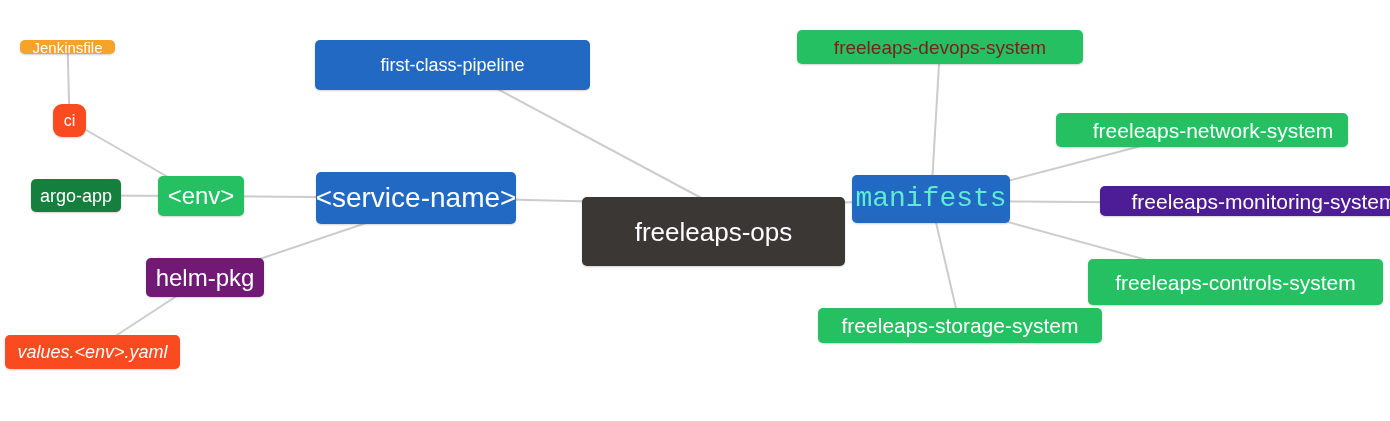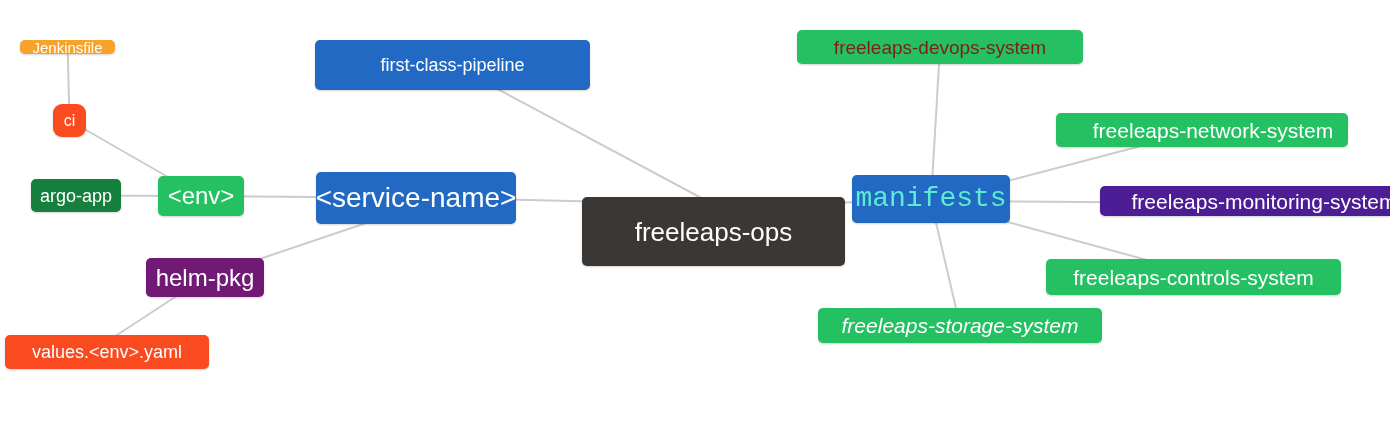--- a/index.html
+++ b/index.html
@@ -62,20 +62,20 @@
   <div id="node-layer">
       <div class="node" style="left: 20px; top: 40px; width: 95px; height: 14px; font-size: 15px; background: rgb(247, 162, 41); color: rgb(255, 255, 255);">Jenkinsfile</div>
       <div class="node" style="left: 53px; top: 104px; width: 33px; height: 33px; font-size: 16px; background: rgb(250, 74, 31); color: rgb(255, 255, 255); border-radius: 9px;">ci</div>
       <div class="node" style="left: 31px; top: 179px; width: 90px; height: 33px; font-size: 18px; background: #15803d; color: rgb(255, 255, 255);">argo-app</div>
       <div class="node" style="left: 158px; top: 176px; width: 86px; height: 40px; font-size: 24px; background: rgb(36, 192, 98); color: rgb(255, 255, 255);">&lt;env&gt;</div>
       <div class="node" style="left: 315px; top: 40px; width: 275px; height: 50px; font-size: 18px; background: rgb(33, 105, 194); color: rgb(255, 255, 255);">first-class-pipeline</div>
       <div class="node" style="left: 316px; top: 172px; width: 200px; height: 52px; font-size: 28px; background: rgb(33, 105, 194); color: rgb(255, 255, 255);">&lt;service-name&gt;</div>
       <div class="node" style="left: 582px; top: 170px; width: 263px; height: 69px; font-size: 26px; background: rgb(59, 55, 52); color: rgb(255, 255, 255); margin-top: 27px;">freeleaps-ops</div>
       <div class="node" style="left: 852px; top: 175px; width: 158px; height: 48px; font-size: 28px; background: rgb(33, 105, 194); color: #5eead4; font-family: Liberation Mono, monospace;">manifests</div>
       <div class="node" style="left: 146px; top: 258px; width: 118px; height: 39px; font-size: 24px; background: #701a75; color: rgb(255, 255, 255);">helm-pkg</div>
-      <div class="node" style="left: 5px; top: 335px; width: 204px; height: 34px; font-size: 18px; background: rgb(250, 74, 31); color: rgb(255, 255, 255);">values.&lt;env&gt;.yaml</div>
+      <div class="node" style="left: 5px; top: 335px; width: 175px; height: 34px; font-size: 18px; background: rgb(250, 74, 31); color: rgb(255, 255, 255); font-style: italic;">values.&lt;env&gt;.yaml</div>
       <div class="node" style="left: 797px; top: 30px; width: 286px; height: 34px; font-size: 19px; background: rgb(36, 192, 98); color: #7f1d1d;">freeleaps-devops-system</div>
       <div class="node" style="left: 1056px; top: 113px; width: 292px; height: 34px; font-size: 21px; background: rgb(36, 192, 98); color: rgb(255, 255, 255); padding-left: 28px;">freeleaps-network-system</div>
       <div class="node" style="left: 1100px; top: 186px; width: 328px; height: 30px; font-size: 21px; background: #4c1d95; color: rgb(255, 255, 255);">freeleaps-monitoring-system</div>
-      <div class="node" style="left: 1046px; top: 259px; width: 295px; height: 36px; font-size: 21px; background: rgb(36, 192, 98); color: rgb(255, 255, 255);">freeleaps-controls-system</div>
-      <div class="node" style="left: 818px; top: 308px; width: 284px; height: 35px; font-size: 21px; background: rgb(36, 192, 98); color: rgb(255, 255, 255); font-style: italic;">freeleaps-storage-system</div>
+      <div class="node" style="left: 1088px; top: 259px; width: 295px; height: 46px; font-size: 21px; background: rgb(36, 192, 98); color: rgb(255, 255, 255);">freeleaps-controls-system</div>
+      <div class="node" style="left: 818px; top: 308px; width: 284px; height: 35px; font-size: 21px; background: rgb(36, 192, 98); color: rgb(255, 255, 255);">freeleaps-storage-system</div>
     </div>
 </div>
 
 </body></html>

